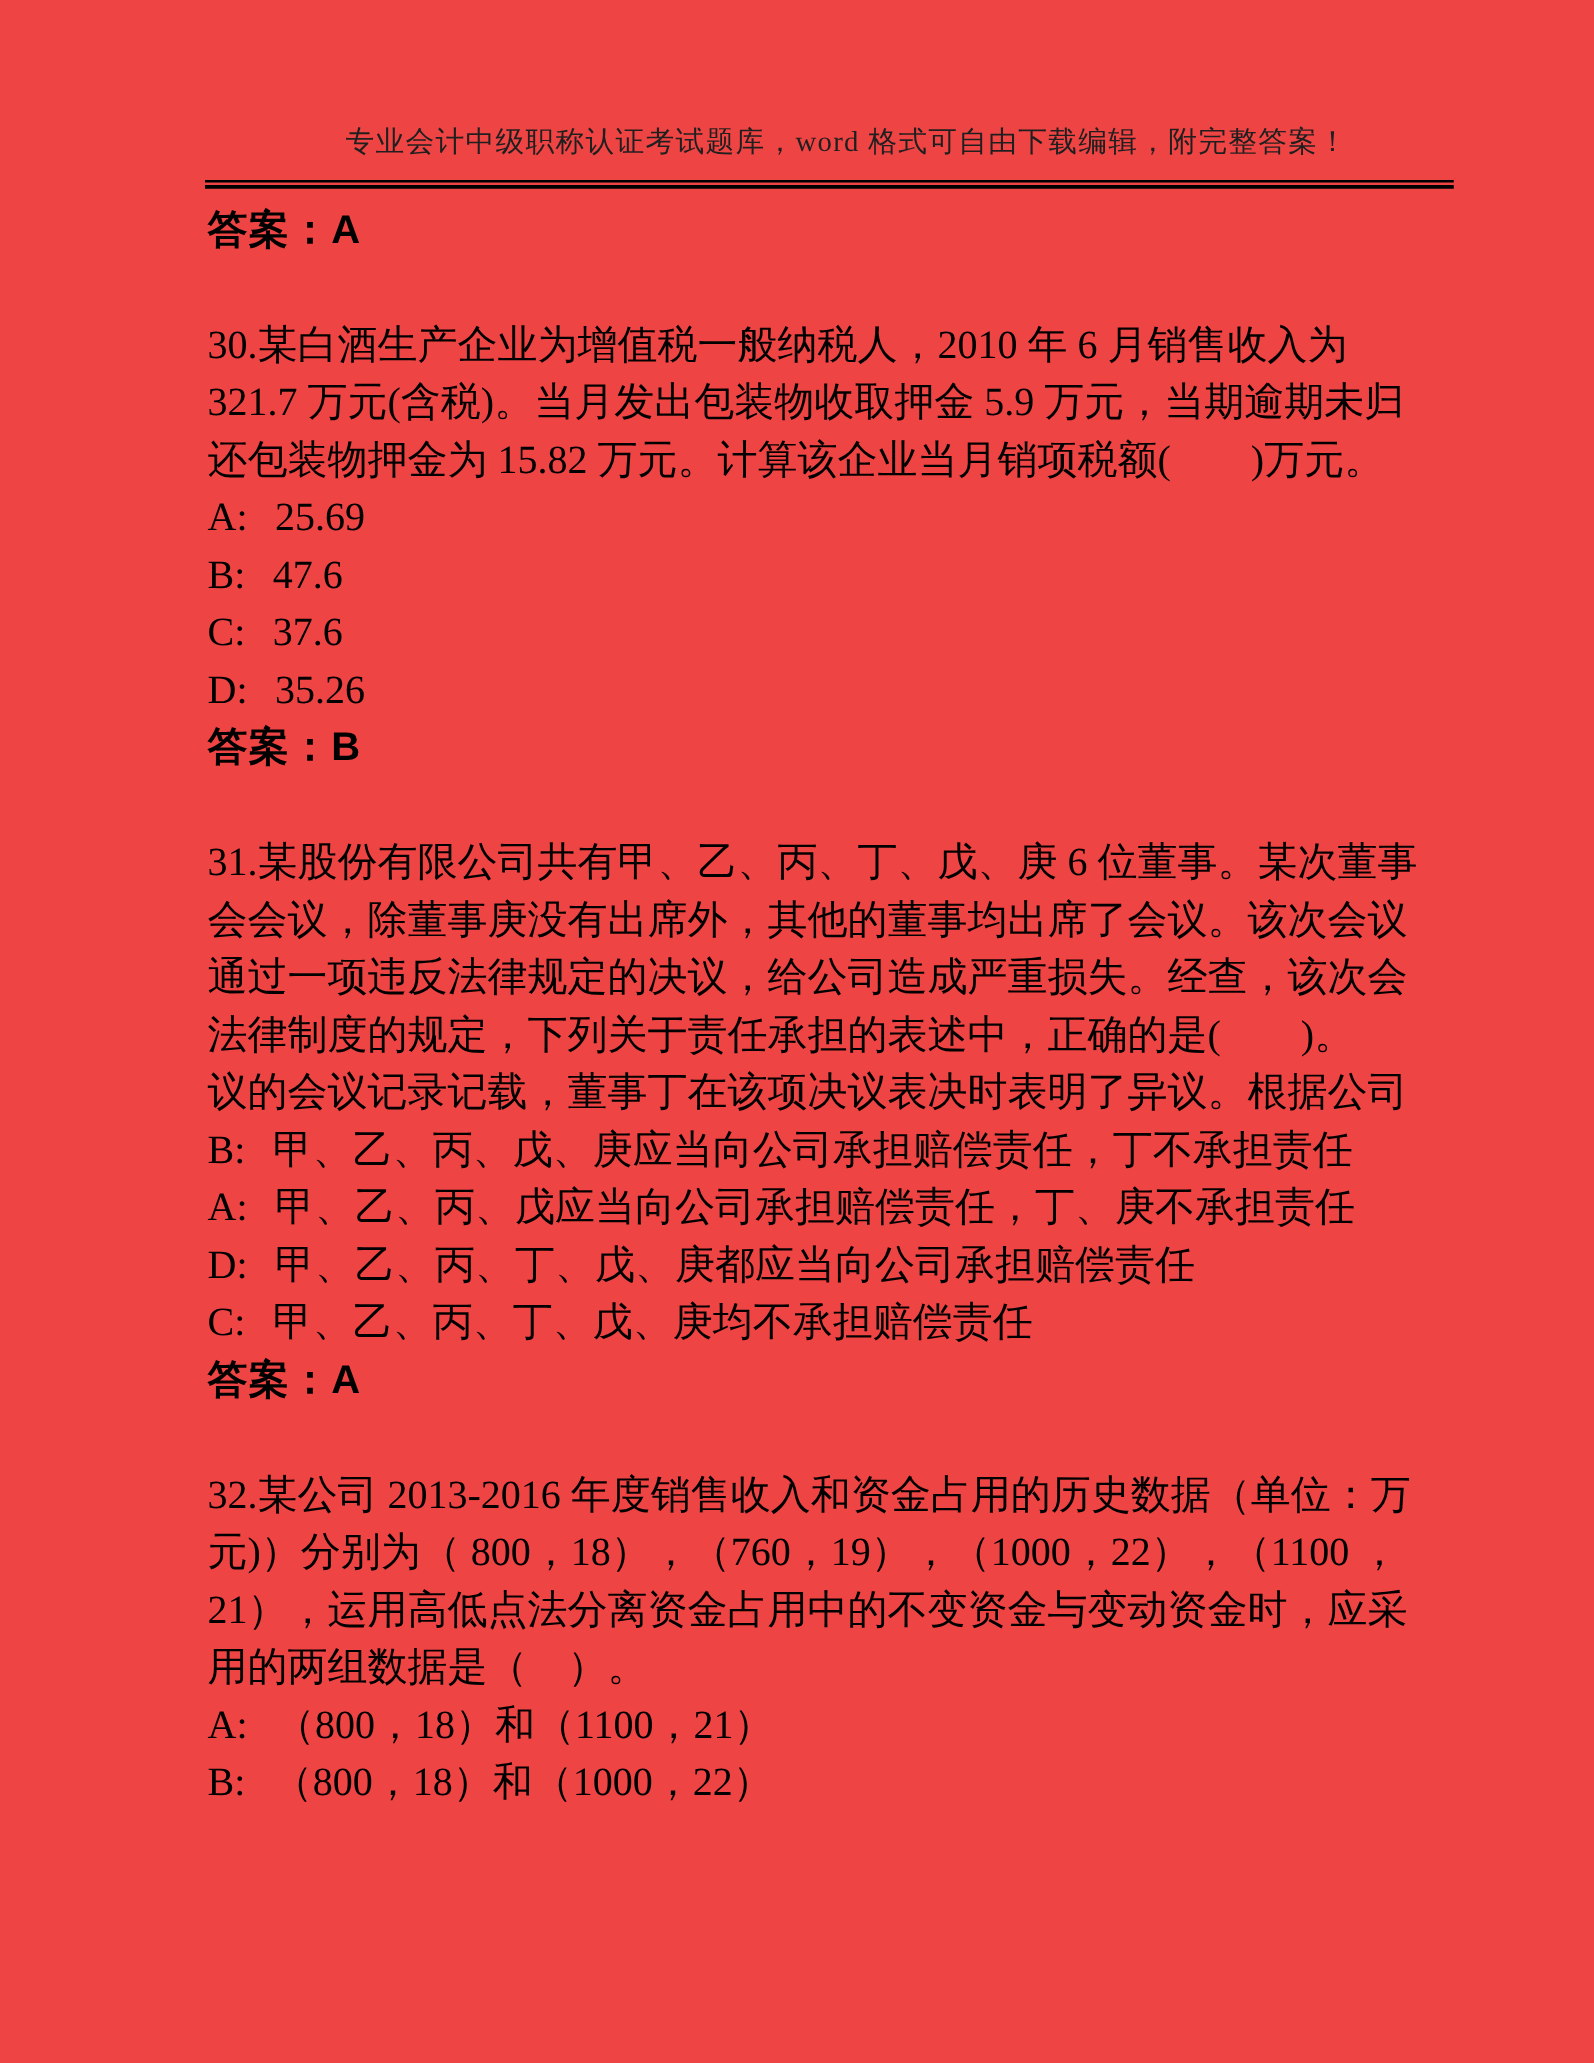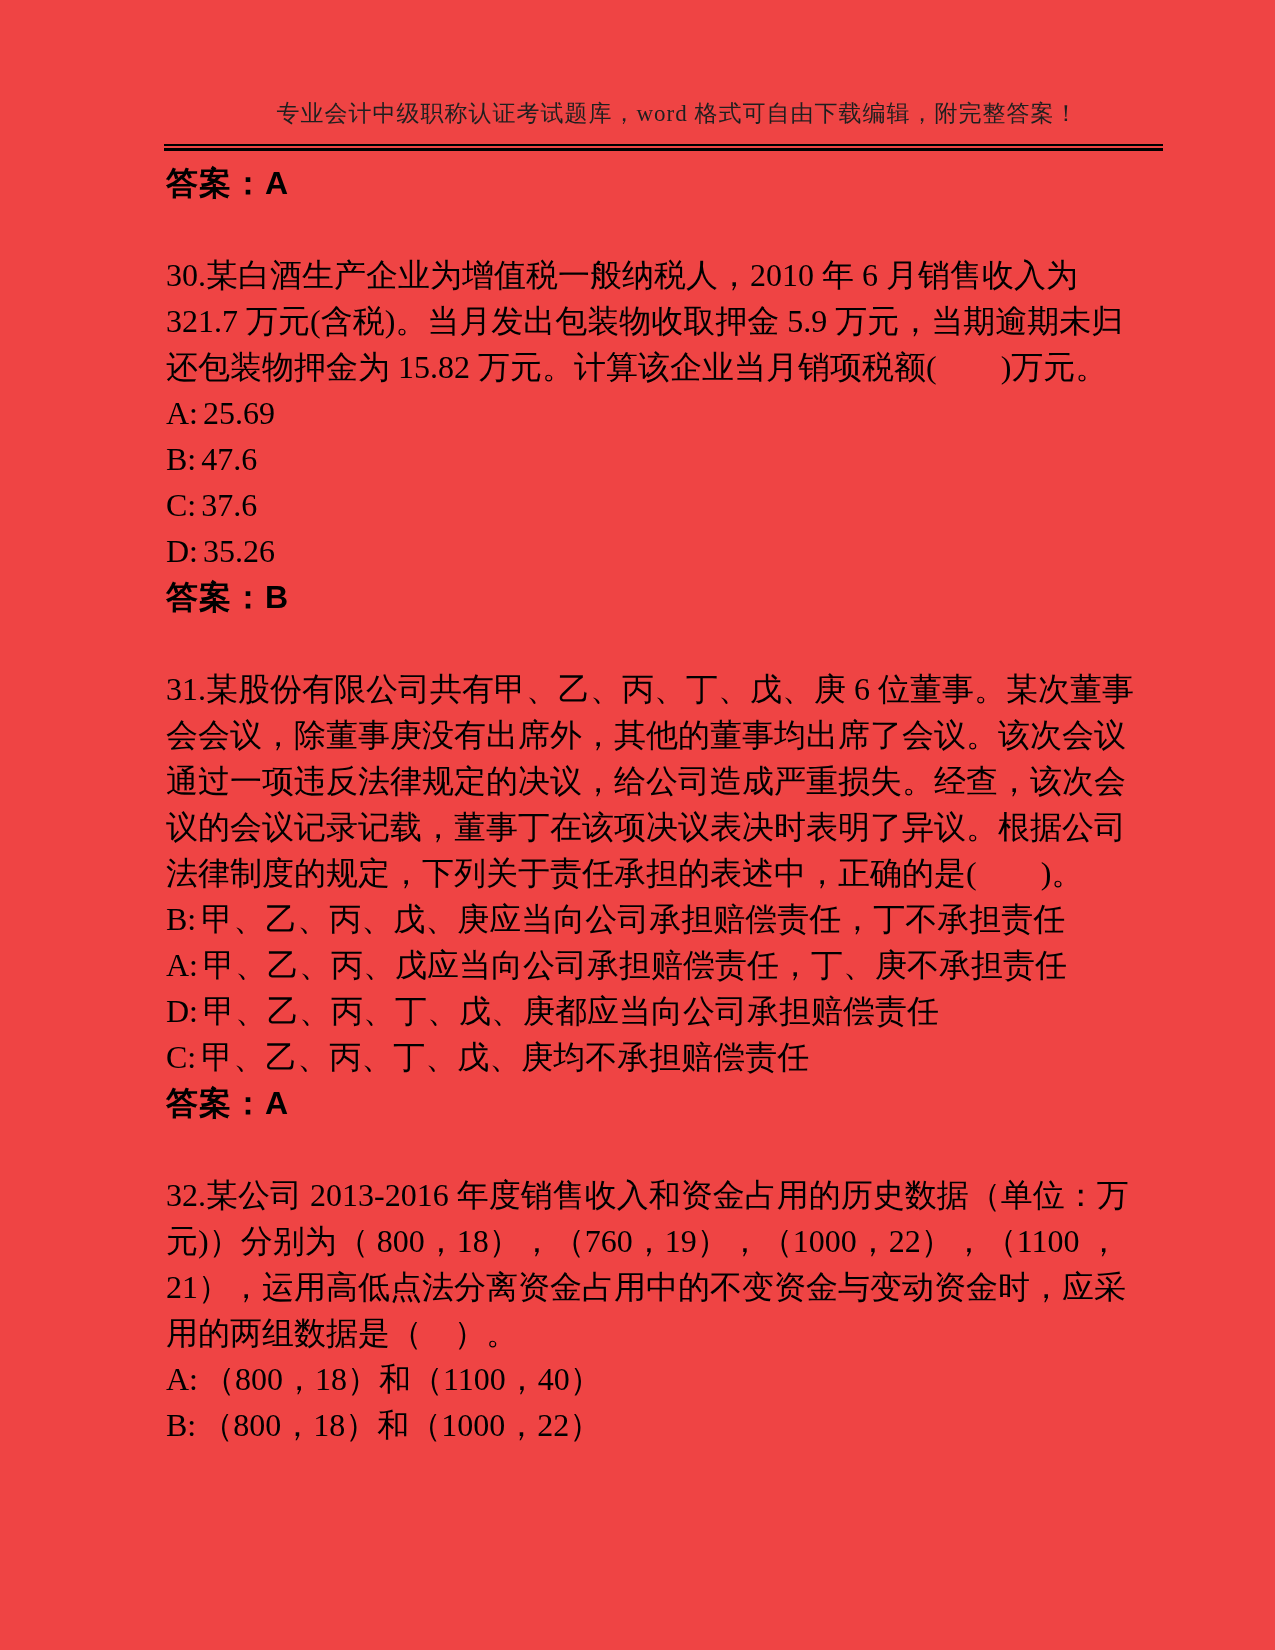--- a/index.html
+++ b/index.html
@@ -49,21 +49,21 @@
     white-space: pre;
     text-align: left;
     font-family: Liberation Serif, serif;
   }
   .answer-line {
     font-family: "Liberation Sans", "DejaVu Sans", sans-serif;
     font-weight: bold;
     letter-spacing: 1px;
   }
   .option-row .otext {
-    margin-left: 5px;
+    margin-left: 22px;
   }
   .blank-line {
     height: 46px;
   }
 </style>
 </head>
 <body>
 
 <div class="page">
 
@@ -88,34 +88,34 @@
     <div class="line option-row"><span class="olabel">C:</span><span class="otext">37.6</span></div>
     <div class="line option-row"><span class="olabel">D:</span><span class="otext">35.26</span></div>
 
     <div class="line answer-line"><span>答案：</span><span>B</span></div>
 
     <div class="blank-line"></div>
 
     <div class="line"><span>31.某股份有限公司共有甲、乙、丙、丁、戊、庚 6 位董事。某次董事</span></div>
     <div class="line"><span>会会议，除董事庚没有出席外，其他的董事均出席了会议。该次会议</span></div>
     <div class="line"><span>通过一项违反法律规定的决议，给公司造成严重损失。经查，该次会</span></div>
+    <div class="line"><span>法律制度的规定，下列关于责任承担的表述中，正确的是(　　)。</span></div>
     <div class="line"><span>议的会议记录记载，董事丁在该项决议表决时表明了异议。根据公司</span></div>
-    <div class="line"><span>法律制度的规定，下列关于责任承担的表述中，正确的是(　　)。</span></div>
 
     <div class="line option-row"><span class="olabel">B:</span><span class="otext">甲、乙、丙、戊、庚应当向公司承担赔偿责任，丁不承担责任</span></div>
     <div class="line option-row"><span class="olabel">A:</span><span class="otext">甲、乙、丙、戊应当向公司承担赔偿责任，丁、庚不承担责任</span></div>
     <div class="line option-row"><span class="olabel">D:</span><span class="otext">甲、乙、丙、丁、戊、庚都应当向公司承担赔偿责任</span></div>
     <div class="line option-row"><span class="olabel">C:</span><span class="otext">甲、乙、丙、丁、戊、庚均不承担赔偿责任</span></div>
 
     <div class="line answer-line"><span>答案：</span><span>A</span></div>
 
     <div class="blank-line"></div>
 
     <div class="line"><span>32.某公司 2013-2016 年度销售收入和资金占用的历史数据（单位：万</span></div>
     <div class="line"><span>元)）分别为（ 800，18），（760，19），（1000，22），（1100 ，</span></div>
     <div class="line"><span>21），运用高低点法分离资金占用中的不变资金与变动资金时，应采</span></div>
     <div class="line"><span>用的两组数据是（　）。</span></div>
 
-    <div class="line option-row"><span class="olabel">A:</span><span class="otext">（800，18）和（1100，40）</span></div>
+    <div class="line option-row"><span class="olabel">A:</span><span class="otext">（800，18）和（1100，21）</span></div>
     <div class="line option-row"><span class="olabel">B:</span><span class="otext">（800，18）和（1000，22）</span></div>
 
   </div>
 </div>
 
 </body></html>

